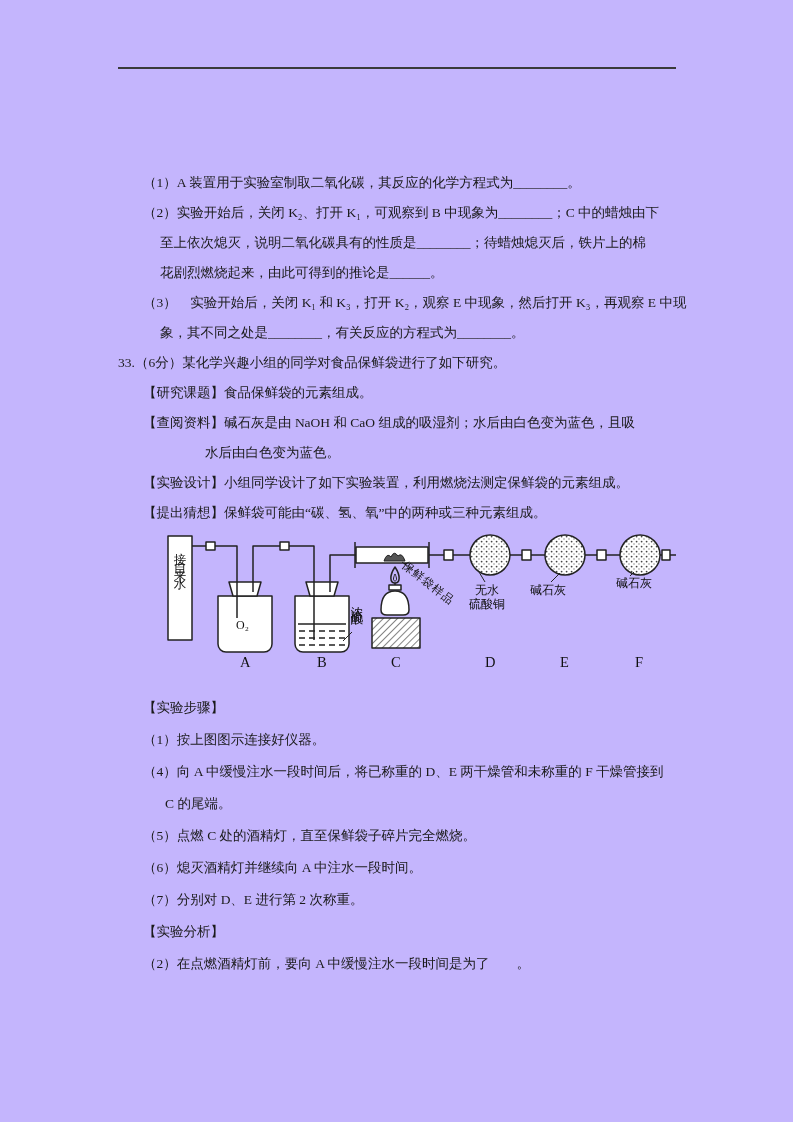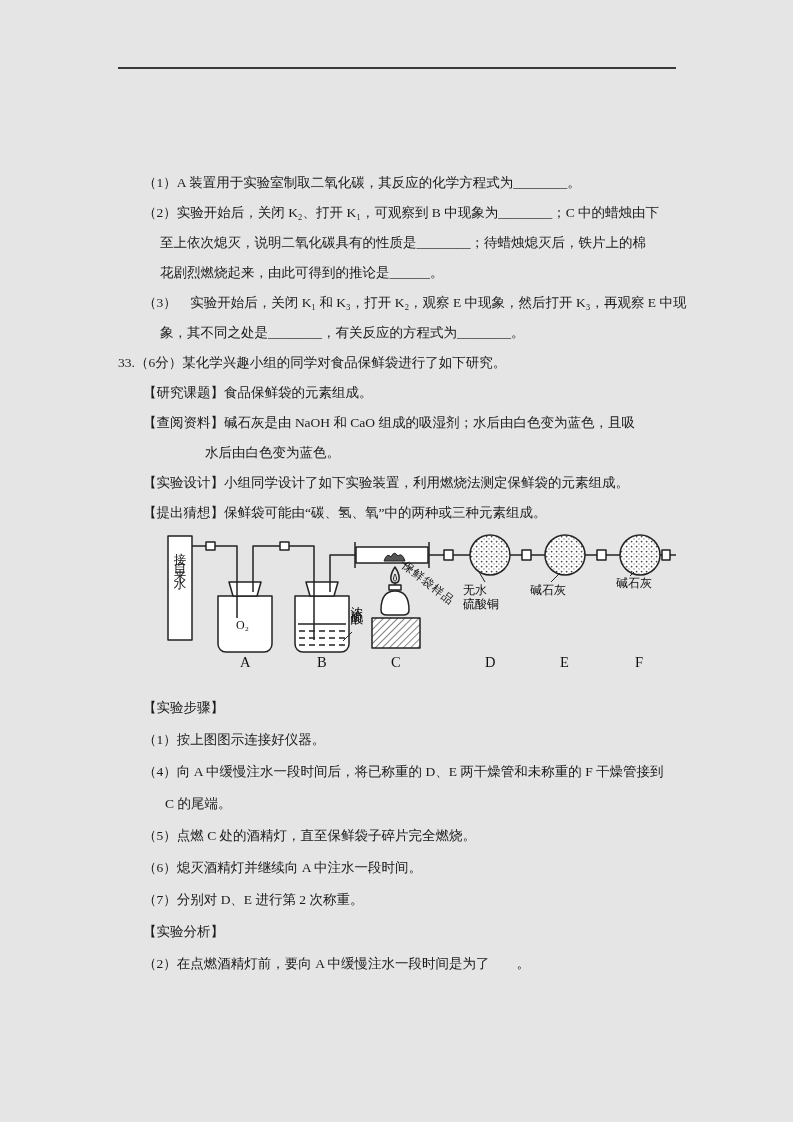--- a/index.html
+++ b/index.html
@@ -1,37 +1,37 @@
 <!DOCTYPE html>
 <html><head>
 <meta charset="utf-8">
 <style>
   * { margin:0; padding:0; box-sizing:border-box; }
   html,body { background:#ffffff; }
   body { font-family:"Liberation Serif","DejaVu Serif",serif; color:#1a1a1a; }
-  .page { position:relative; width:793px; height:1122px; background:#e5e5e5; overflow:hidden; }
+  .page { position:relative; width:793px; height:1122px; background:#c4b5fd; overflow:hidden; }
   .top-rule { position:absolute; left:118px; top:67px; width:558px; height:2px; background:#3a3a3a; }
   .content { position:absolute; left:118px; top:168px; width:580px; font-size:13.5px; }
   .ln { white-space:nowrap; }
   .s1 .ln { line-height:30px; }
   .s2 .ln { line-height:32px; }
   .ind0 { padding-left:0; }
   .ind1 { padding-left:25px; }
   .ind2 { padding-left:42px; }
   .ind3 { padding-left:87px; }
   .ind4 { padding-left:47px; }
   .diagram { position:relative; width:530px; height:150px; margin:2px 0 12px 42px; }
   .diagram svg { position:absolute; left:0; top:0; }
   .dlabel { position:absolute; font-size:12px; line-height:14px; color:#111; }
   .vert { writing-mode:vertical-rl; text-orientation:upright; }
   .water-label { left:13px; top:13px; letter-spacing:8px; font-size:12.5px; }
   .acid-label { left:190px; top:66px; letter-spacing:3px; font-size:12.5px; }
   .o2-label { left:76px; top:88px; font-size:12px; }
   .sample-label { left:248px; top:28px; transform:rotate(38deg); transform-origin:left top; font-size:11.5px; letter-spacing:1px; }
-  .cuso4-label { left:303px; top:53px; width:48px; text-align:left; white-space:pre-line; }
+  .cuso4-label { left:303px; top:53px; width:48px; text-align:center; white-space:pre-line; }
   .sodalime-e-label { left:370px; top:53px; }
   .sodalime-f-label { left:456px; top:46px; }
   .dletter { position:absolute; top:124px; font-size:14.5px; color:#111; }
 </style>
 </head>
 <body>
 
 <div class="page">
   <div class="top-rule"></div>
 

